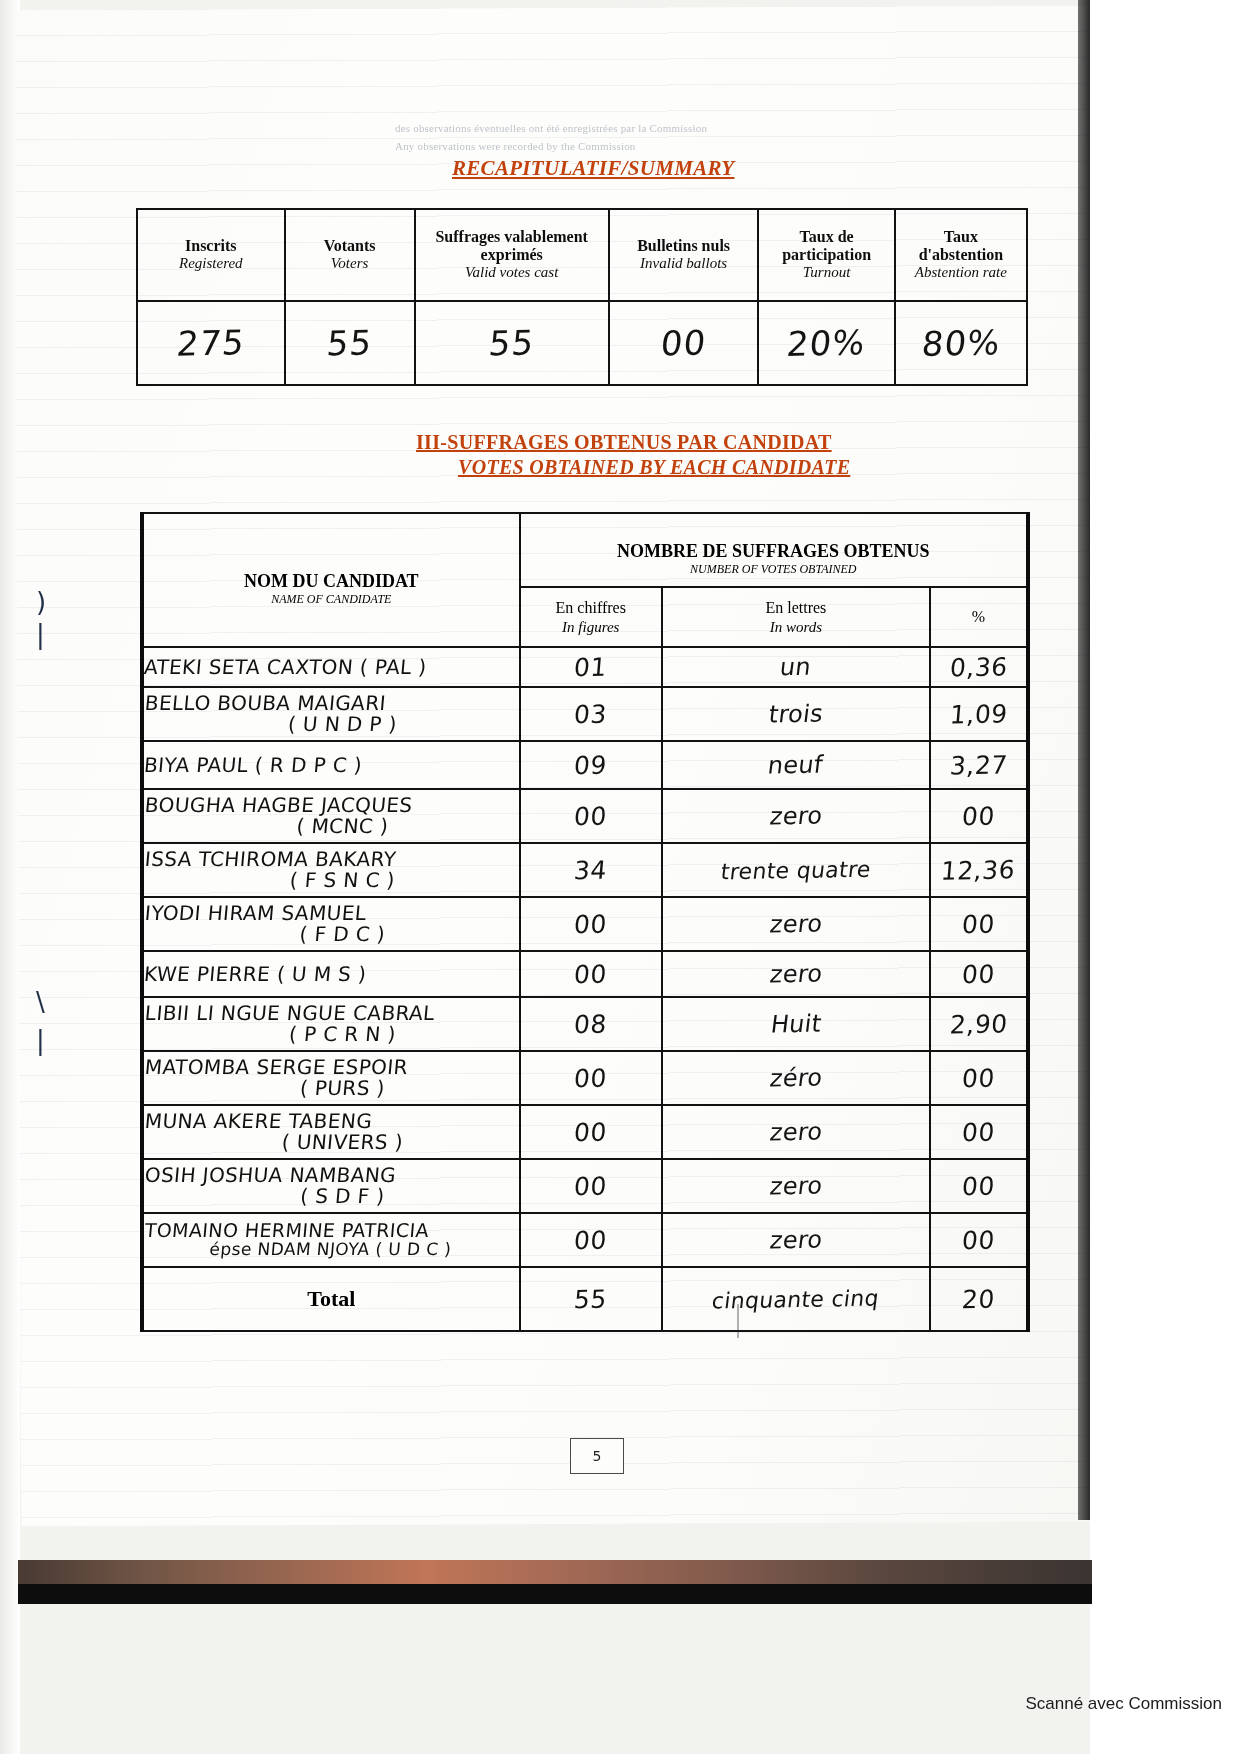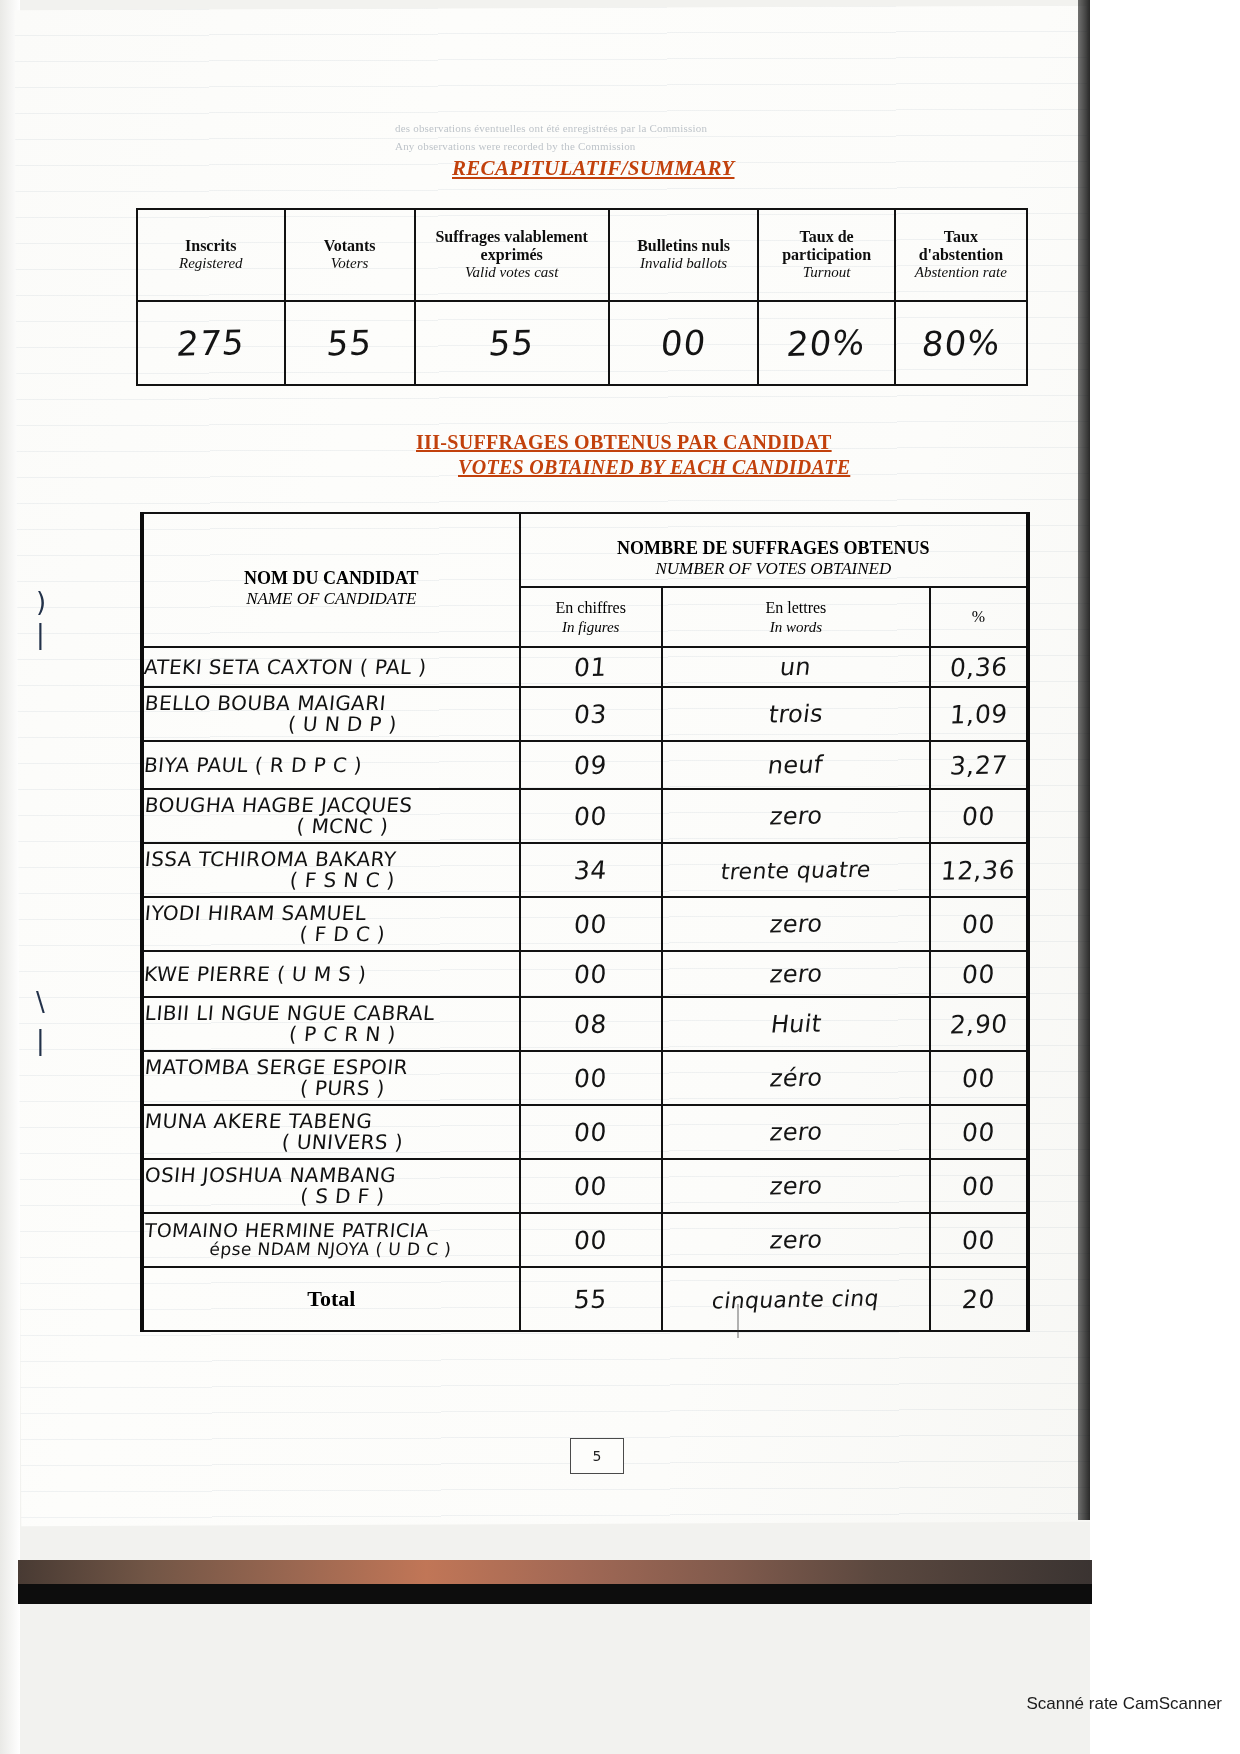--- a/index.html
+++ b/index.html
@@ -177,21 +177,21 @@
   table.cand .outer-r { border-right: 4px solid #0c0c0c; }
   .th-fr {
     font-weight: bold;
     font-size: 18px;
     display: block;
     line-height: 1.2;
     margin-top: 17px;
   }
   .th-en {
     font-style: italic;
-    font-size: 17px;
+    font-size: 12px;
     display: block;
     line-height: 1.2;
   }
   .sub-fr { font-size: 16px; display:block; line-height:1.2; }
   .sub-en { font-size: 15px; font-style: italic; display:block; line-height:1.2; }
   .cell-c { text-align: center; vertical-align: middle; }
   .cell-l { text-align: left; vertical-align: middle; padding-left: 8px; }
   .total-label {
     font-weight: bold;
     font-size: 22px;
@@ -530,15 +530,15 @@
     </table>
 
   <div class="margin-mark" style="left:36px; top:592px;">)</div>
   <div class="margin-mark" style="left:36px; top:624px;">|</div>
   <div class="margin-mark" style="left:36px; top:992px;">\</div>
   <div class="margin-mark" style="left:36px; top:1030px;">|</div>
   <div class="pen-stroke" style="left:737px; top:1304px; width:2px; height:34px;"></div>
 
   <div class="page-no-box" style="left:570px; top:1438px;">5</div>
 
-  <div class="scanner">Scanné rate CamScanner</div>
+  <div class="scanner">Scanné avec Commission</div>
 
 </div>
 
 </body></html>

